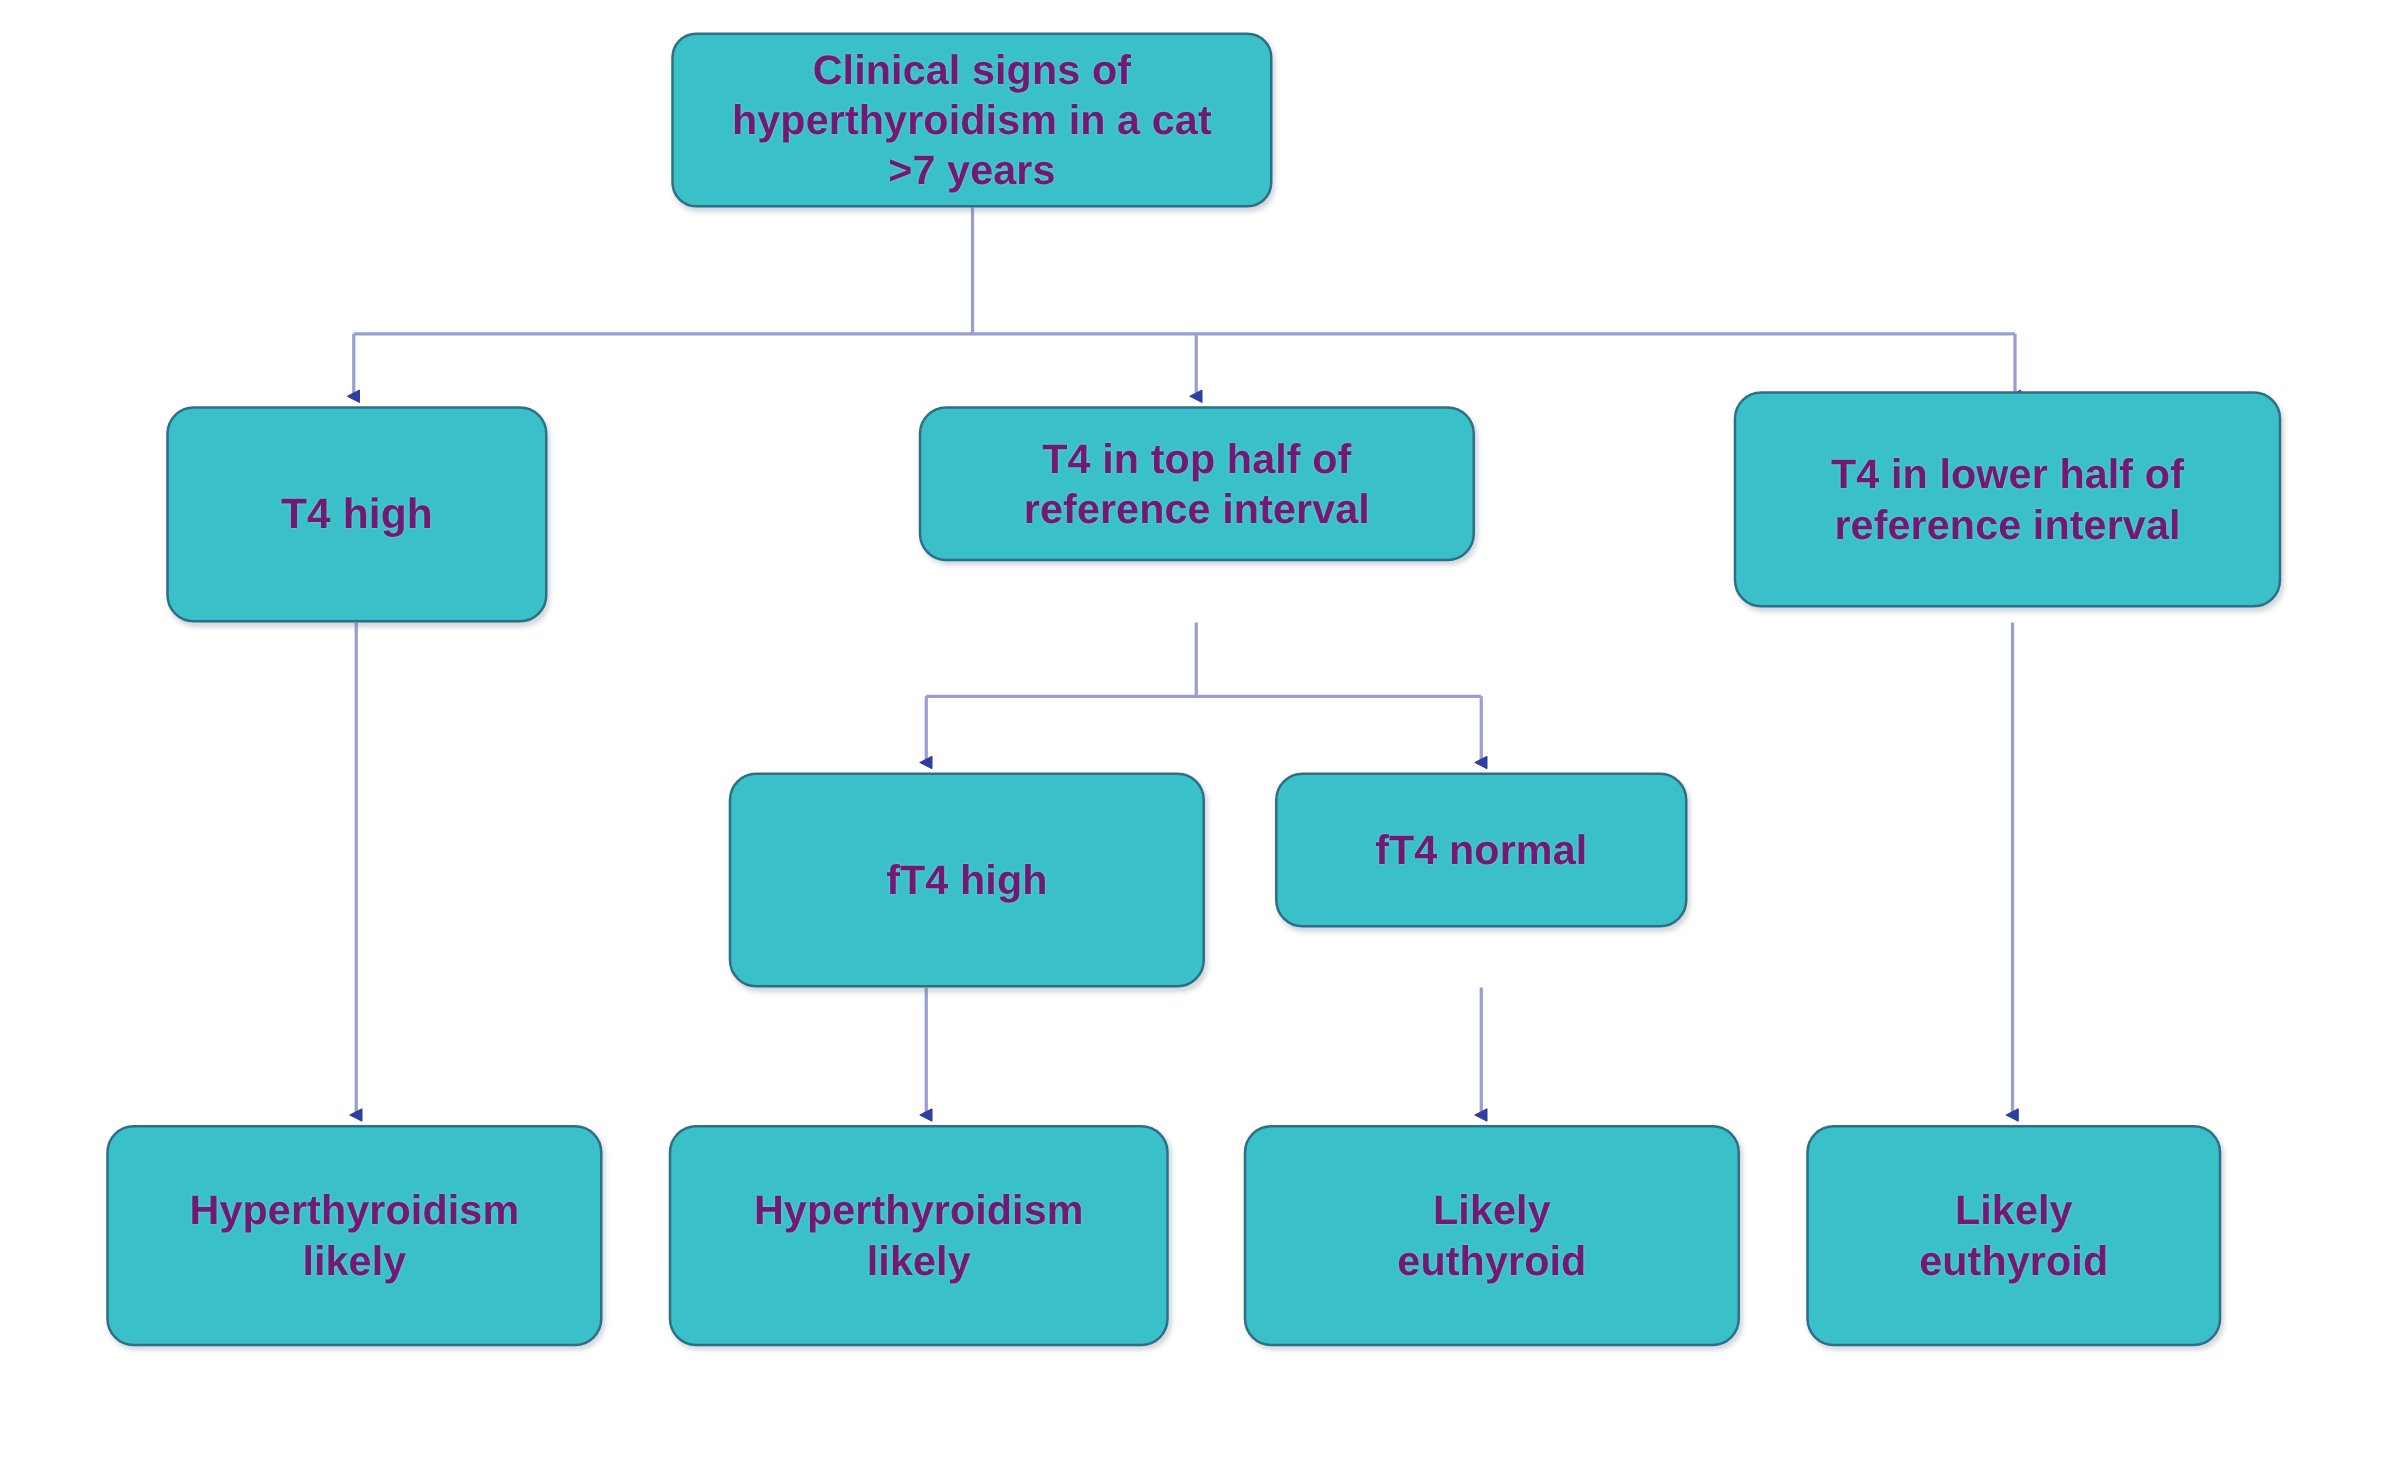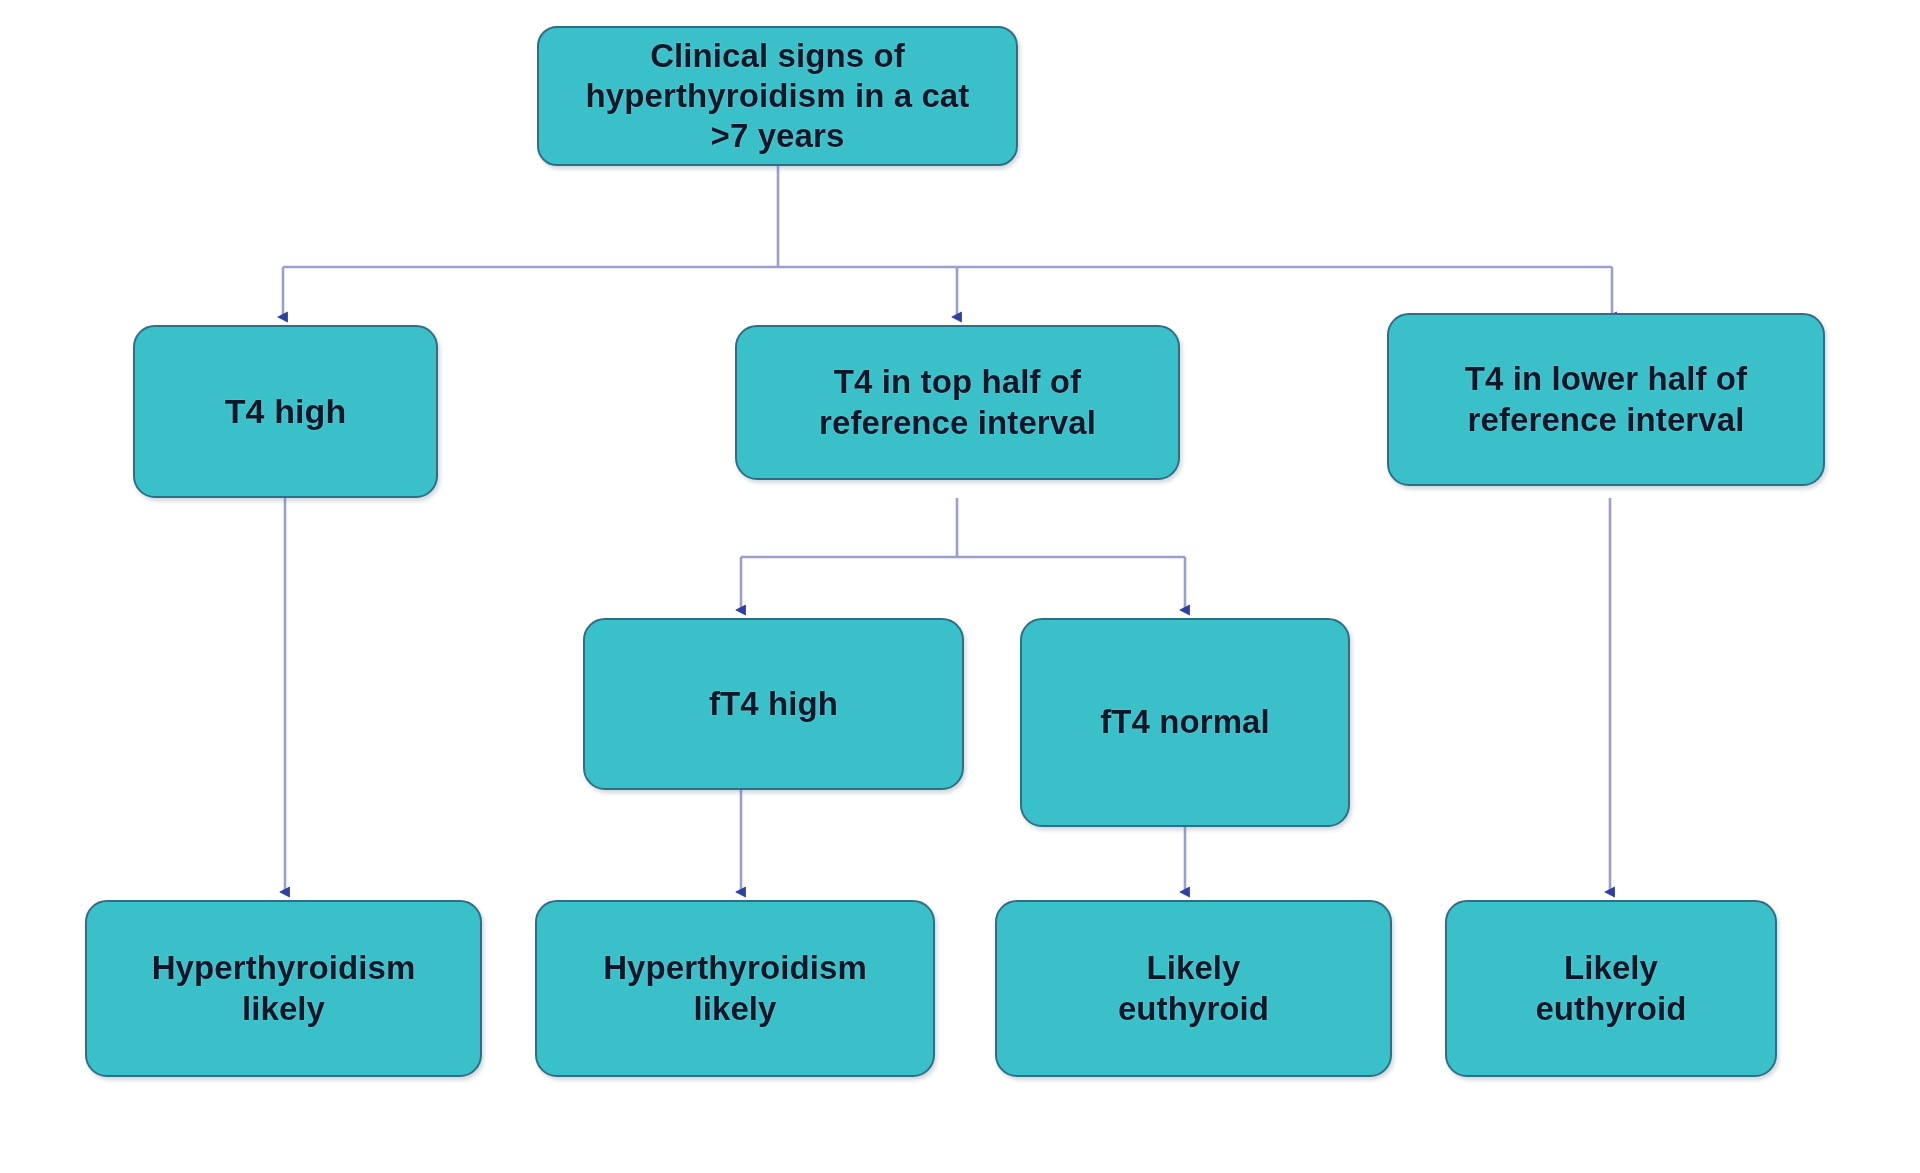--- a/index.html
+++ b/index.html
@@ -28,36 +28,36 @@
   .node {
     position: absolute;
     box-sizing: border-box;
     display: flex;
     align-items: center;
     justify-content: center;
     text-align: center;
     background: #3ac0c8;
     border: 2px solid #2f6f86;
     border-radius: 22px;
-    color: #0f172a;
+    color: #701a75;
     font-weight: bold;
     line-height: 1.22;
     letter-spacing: 0.1px;
     text-shadow: 0 0 2px rgba(255,255,255,0.35);
     box-shadow: 2px 3px 4px rgba(90,110,130,0.28);
     z-index: 2;
     white-space: pre-line;
     padding: 4px 10px;
   }
   .n-root      { left: 537px;  top: 26px;   width: 481px; height: 140px; font-size: 33px; border-radius: 20px; }
   .n-t4high    { left: 133px;  top: 325px;  width: 305px; height: 173px; font-size: 34px; }
-  .n-t4top     { left: 735px;  top: 325px;  width: 445px; height: 155px; font-size: 33px; }
+  .n-t4top     { left: 735px;  top: 325px;  width: 445px; height: 124px; font-size: 33px; }
   .n-t4low     { left: 1387px; top: 313px;  width: 438px; height: 173px; font-size: 33px; }
   .n-ft4high   { left: 583px;  top: 618px;  width: 381px; height: 172px; font-size: 33px; }
-  .n-ft4norm   { left: 1020px; top: 618px;  width: 330px; height: 209px; font-size: 33px; }
+  .n-ft4norm   { left: 1020px; top: 618px;  width: 330px; height: 124px; font-size: 33px; }
   .n-out1      { left: 85px;   top: 900px;  width: 397px; height: 177px; font-size: 33px; }
   .n-out2      { left: 535px;  top: 900px;  width: 400px; height: 177px; font-size: 33px; }
   .n-out3      { left: 995px;  top: 900px;  width: 397px; height: 177px; font-size: 33px; }
   .n-out4      { left: 1445px; top: 900px;  width: 332px; height: 177px; font-size: 33px; }
 </style>
 </head>
 <body>
 
 <div id="canvas">
 

